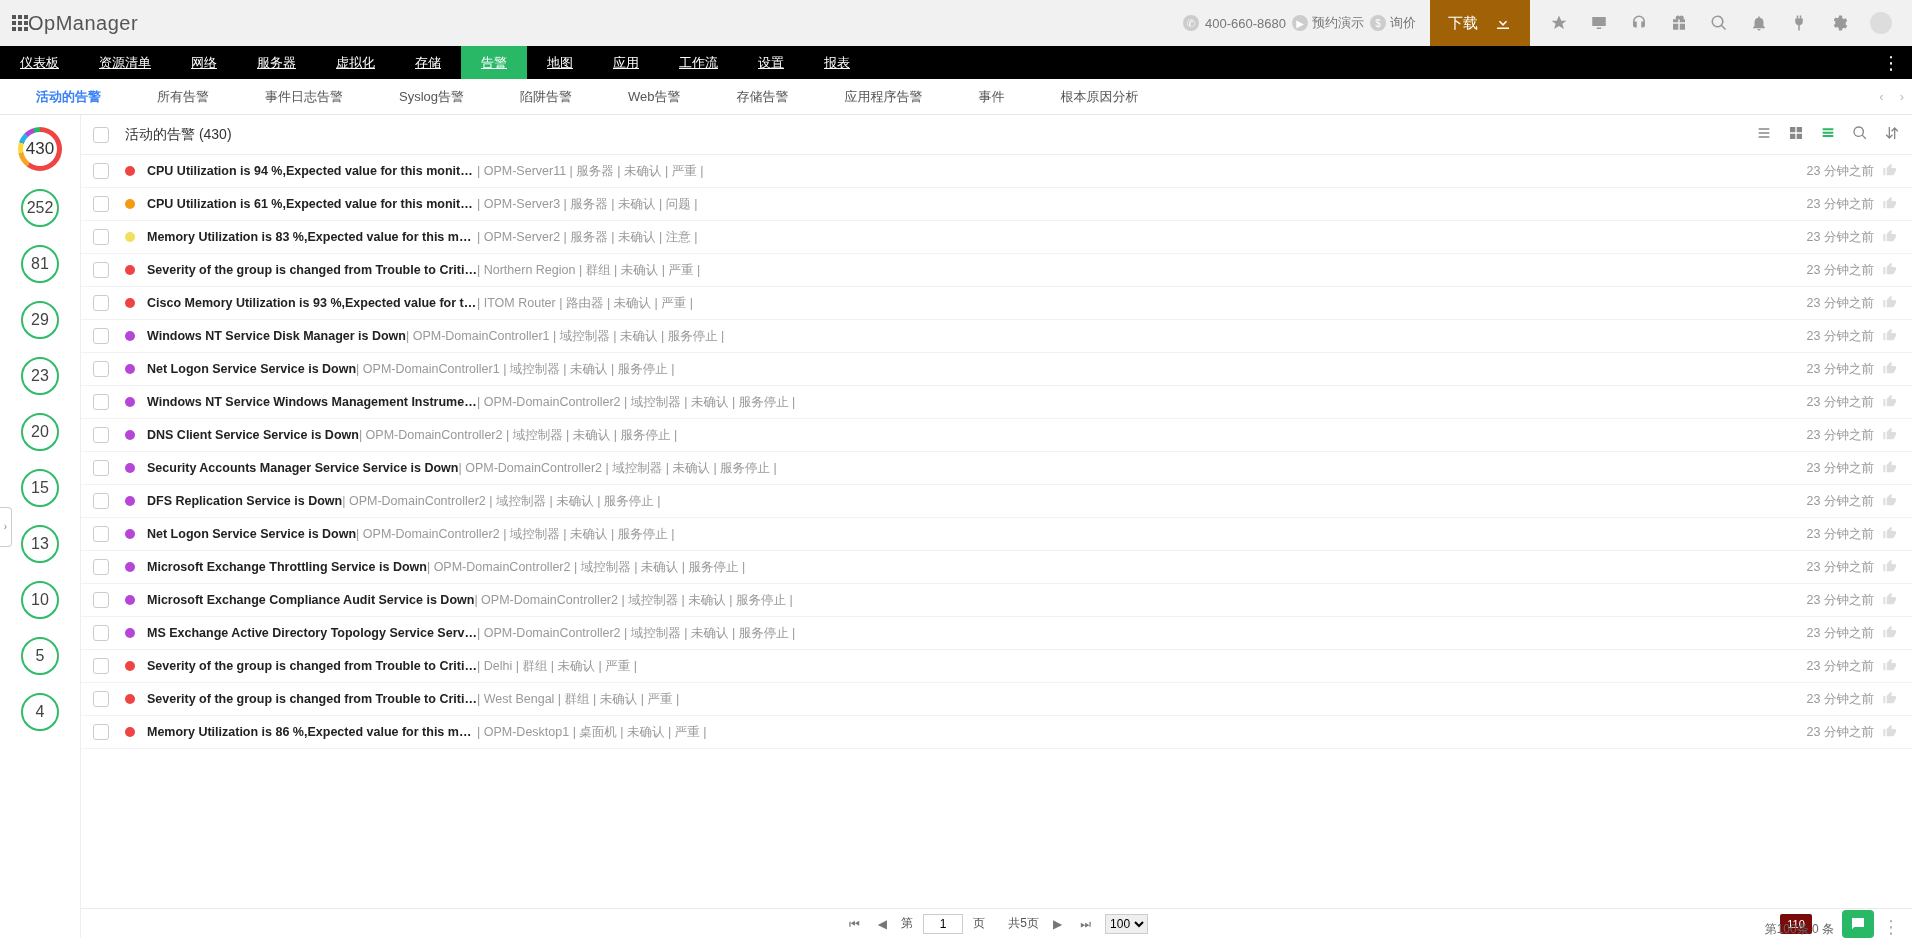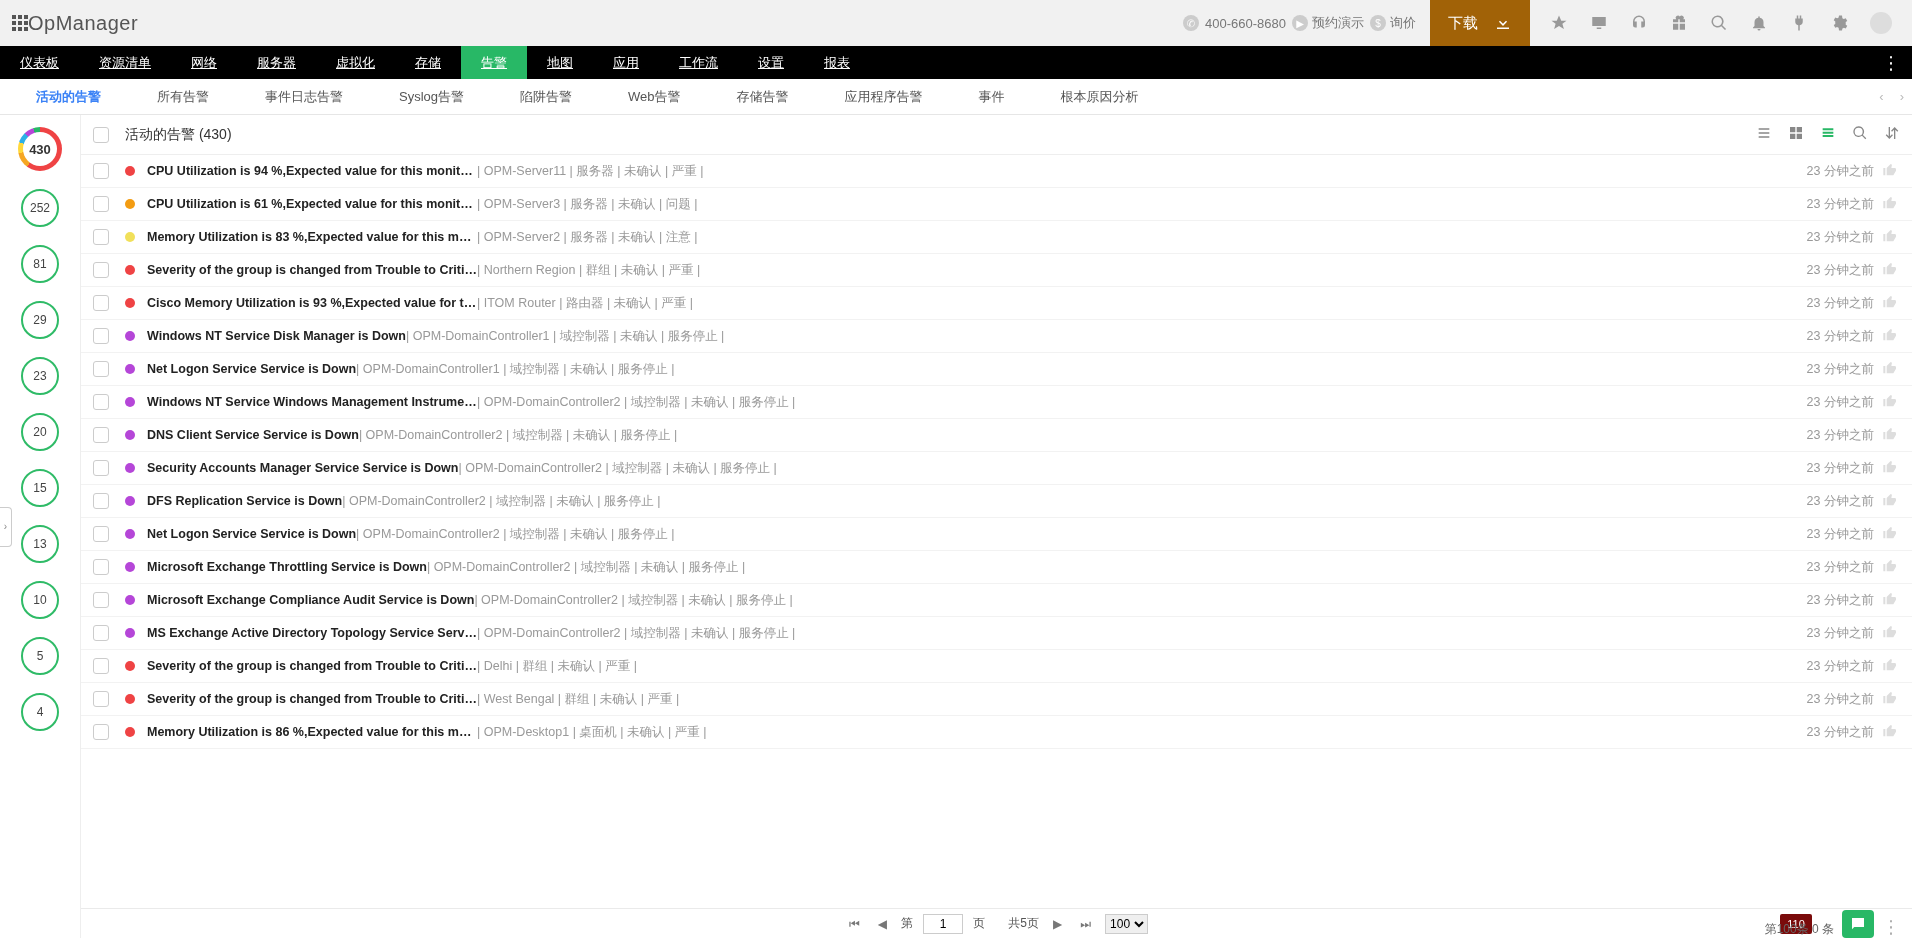--- a/index.html
+++ b/index.html
@@ -29,24 +29,24 @@
 .subnav{height:36px;border-bottom:1px solid #e6e6e6;display:flex;align-items:stretch;padding:0 0 0 8px}
 .subnav .sn{padding:0 28px;display:flex;align-items:center;cursor:pointer;color:#555;font-size:13px}
 .subnav .sn.active{font-weight:600;color:#3b82f6}
 .subnav .arrows{margin-left:auto;display:flex;align-items:center;color:#bbb}
 .subnav .arrows span{padding:0 8px;cursor:pointer}
 
 .content{flex:1;display:flex;min-height:0}
 
 .rail{width:80px;padding:12px 0;display:flex;flex-direction:column;align-items:center;gap:12px;overflow-y:auto;position:relative}
 .rail-handle{position:absolute;left:0;top:50%;transform:translateY(-50%);width:12px;height:40px;border:1px solid #ccc;border-left:none;border-radius:0 4px 4px 0;display:flex;align-items:center;justify-content:center;color:#888;font-size:10px;cursor:pointer;background:#fff}
-.donut{width:44px;height:44px;border-radius:50%;position:relative;display:flex;align-items:center;justify-content:center;font-size:13px;font-weight:700;color:#333;background:conic-gradient(#ef4344 0 60%,#f5a623 60% 72%,#ffd83b 72% 80%,#2eb0e6 80% 88%,#b546d8 88% 95%,#28b866 95% 100%)}
+.donut{width:44px;height:44px;border-radius:50%;position:relative;display:flex;align-items:center;justify-content:center;font-size:17px;font-weight:400;color:#333;background:conic-gradient(#ef4344 0 60%,#f5a623 60% 72%,#ffd83b 72% 80%,#2eb0e6 80% 88%,#b546d8 88% 95%,#28b866 95% 100%)}
 .donut::before{content:"";position:absolute;inset:5px;background:#fff;border-radius:50%}
 .donut span{position:relative;z-index:1}
-.rc{width:38px;height:38px;border-radius:50%;border:2px solid #2fbb67;display:flex;align-items:center;justify-content:center;font-size:12px;color:#444;cursor:pointer}
+.rc{width:38px;height:38px;border-radius:50%;border:2px solid #2fbb67;display:flex;align-items:center;justify-content:center;font-size:16px;color:#444;cursor:pointer}
 
 .listpane{flex:1;display:flex;flex-direction:column;min-width:0;border-left:1px solid #eee}
 .listhead{height:40px;display:flex;align-items:center;padding:0 12px;border-bottom:1px solid #eee}
 .chk{width:16px;height:16px;border:1px solid #ccc;border-radius:3px;cursor:pointer;flex:none}
 .listhead .title{margin-left:16px;font-weight:400;font-size:14px}
 .listhead .tools{margin-left:auto;display:flex;gap:16px;align-items:center;color:#888}
 .listhead .tools svg{width:16px;height:16px;fill:#888;cursor:pointer}
 .listhead .tools .hi svg{fill:#28b866}
 .listbody{flex:1;overflow-y:auto}
 .row{display:flex;align-items:center;height:33px;padding:0 12px;border-bottom:1px solid #f2f2f2}

